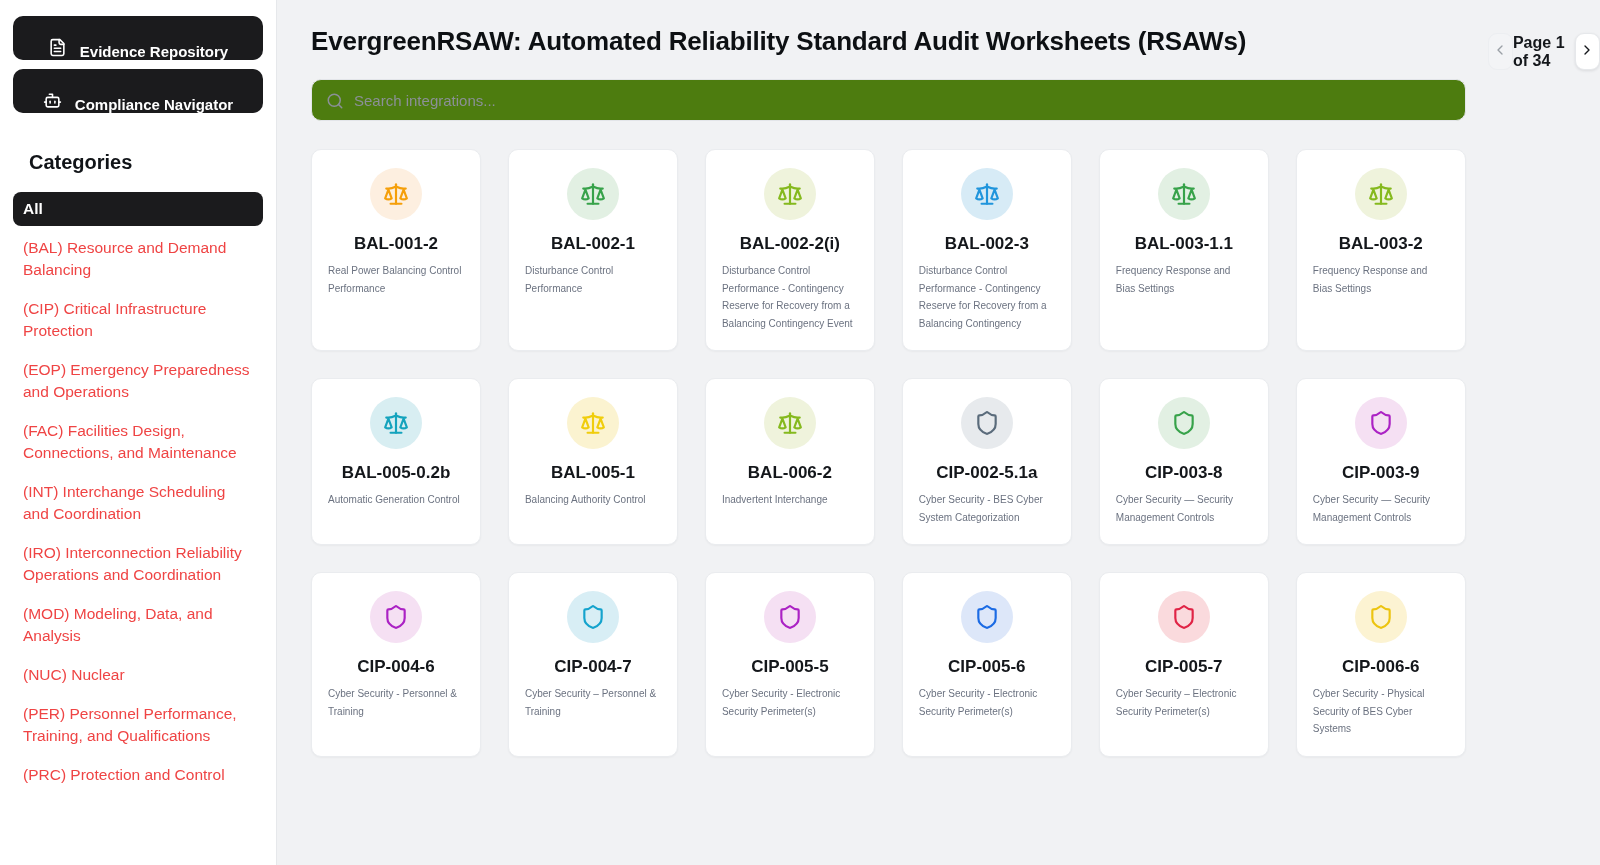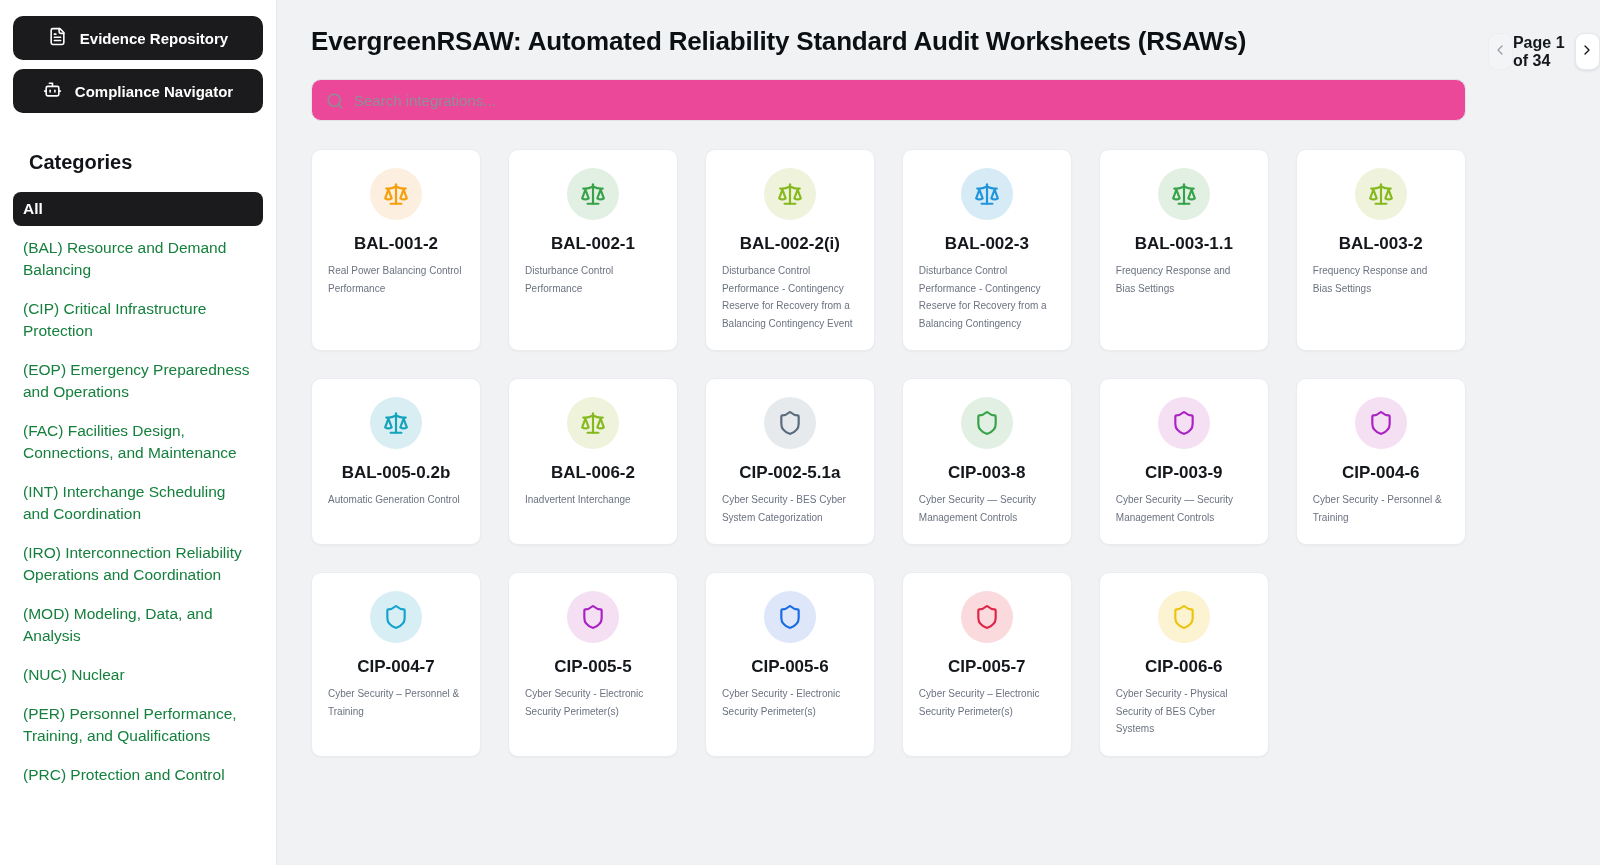--- a/index.html
+++ b/index.html
@@ -13,56 +13,56 @@
 
   
   .sidebar {
     width:277px; min-width:277px; height:865px;
     background:#ffffff;
     border-right:1px solid #e6e8eb;
     padding:16px 13px 0 13px;
     overflow:hidden;
   }
   .side-btn {
-    display:flex; align-items:center; justify-content:center; gap:13px;
+    display:flex; align-items:flex-end; justify-content:center; gap:13px;
     width:100%; height:44px;
     background:#1b1b1d; color:#fff;
     border:none; border-radius:10px;
     font-family:"Liberation Sans", sans-serif;
     font-size:15px; font-weight:700;
     margin-bottom:9px; cursor:pointer;
   }
   .side-btn svg { flex:0 0 auto; }
   .categories-title {
     font-size:20px; font-weight:800; color:#111418;
     margin:38px 0 18px 16px; padding-left:0;
   }
   .cat-list { list-style:none; }
   .cat-item {
-    font-size:15.5px; line-height:1.42; color:#15803d;
+    font-size:15.5px; line-height:1.42; color:#ef4444;
     padding:6px 10px; margin-bottom:5px;
     border-radius:8px; cursor:pointer;
   }
   .cat-item.active {
     background:#1b1b1d; color:#ffffff; font-weight:600;
   }
 
   
   .main { flex:1; display:flex; height:639px;margin-left:8px; }
   .scroll-area {
     height:762px; overflow:hidden;
     padding:26px 22px 0 26px;
   }
   .page-title {
     font-size:26px; font-weight:800; letter-spacing:-0.2px;
     color:#0d1013;
   }
   .search-wrap {
     margin-top:22px; position:relative;
-    background:#ec4899;
+    background:#4d7c0f;
     border:1px solid #e3e5e9; border-radius:10px;
     height:42px; display:flex; align-items:center;
     padding-left:42px;
   }
   .search-wrap .mag { position:absolute; left:14px; top:12px; }
   .search-input {
     border:none; outline:none; width:100%; height:100%;
     font-family:"Liberation Sans", sans-serif;
     font-size:15px; color:#111418; background:transparent;
   }
@@ -257,20 +257,33 @@
               <path d="m2 16 3-8 3 8c-.87.65-1.92 1-3 1s-2.13-.35-3-1Z"></path>
               <path d="M7 21h10"></path>
               <path d="M12 3v18"></path>
               <path d="M3 7h2c2 0 5-1 7-2 2 1 5 2 7 2h2"></path>
             </svg>
           </div>
           <div class="card-code">BAL-005-0.2b</div>
           <div class="card-desc">Automatic Generation Control</div>
         </div>
         <div class="card">
+          <div class="icon-circle" style="background: rgb(251, 243, 208);">
+            <svg width="26" height="26" viewBox="0 0 24 24" fill="none" stroke="#f0cd0c" stroke-width="2" stroke-linecap="round" stroke-linejoin="round">
+              <path d="m16 16 3-8 3 8c-.87.65-1.92 1-3 1s-2.13-.35-3-1Z"></path>
+              <path d="m2 16 3-8 3 8c-.87.65-1.92 1-3 1s-2.13-.35-3-1Z"></path>
+              <path d="M7 21h10"></path>
+              <path d="M12 3v18"></path>
+              <path d="M3 7h2c2 0 5-1 7-2 2 1 5 2 7 2h2"></path>
+            </svg>
+          </div>
+          <div class="card-code">BAL-005-1</div>
+          <div class="card-desc">Balancing Authority Control</div>
+        </div>
+        <div class="card">
           <div class="icon-circle" style="background: rgb(239, 243, 220);">
             <svg width="26" height="26" viewBox="0 0 24 24" fill="none" stroke="#85b91e" stroke-width="2" stroke-linecap="round" stroke-linejoin="round">
               <path d="m16 16 3-8 3 8c-.87.65-1.92 1-3 1s-2.13-.35-3-1Z"></path>
               <path d="m2 16 3-8 3 8c-.87.65-1.92 1-3 1s-2.13-.35-3-1Z"></path>
               <path d="M7 21h10"></path>
               <path d="M12 3v18"></path>
               <path d="M3 7h2c2 0 5-1 7-2 2 1 5 2 7 2h2"></path>
             </svg>
           </div>
           <div class="card-code">BAL-006-2</div>

